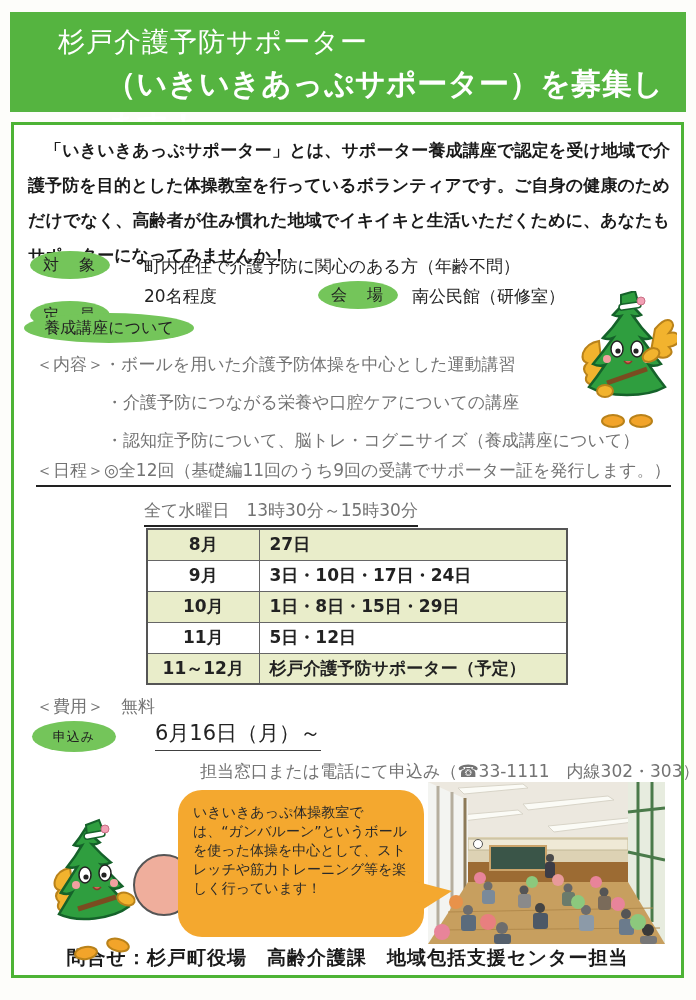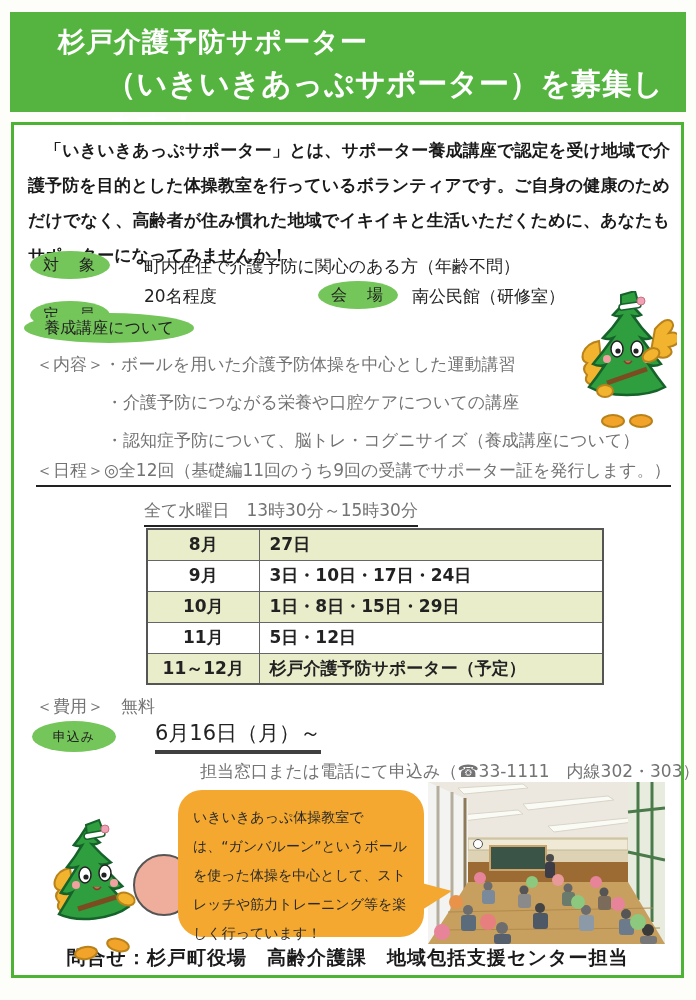--- a/index.html
+++ b/index.html
@@ -2,47 +2,47 @@
 <html><head>
 <meta charset="utf-8">
 <style>
   * { margin:0; padding:0; box-sizing:border-box; }
   html,body { background:#ffffff; }
   body { font-family:"DejaVu Sans","Liberation Sans",sans-serif; color:#222; }
   .page { position:relative; width:696px; height:1000px; background:#fdfdfa; overflow:hidden; }
 
   
   .header-band { position:absolute; left:10px; top:12px; width:676px; height:100px; background:#55b440; }
-  .title1 { position:absolute; left:48px; top:12px; font-size:27px; font-weight:bold; color:#ffffff; letter-spacing:1px;text-align:center; }
+  .title1 { position:absolute; left:48px; top:12px; font-size:27px; font-weight:normal; color:#ffffff; letter-spacing:1px;text-align:center; }
   .title2 { position:absolute; left:96px; top:52px; font-size:30px; font-weight:bold; color:#ffffff; letter-spacing:0.5px; }
 
   
   .content-box { position:absolute; left:11px; top:122px; width:673px; height:856px; border:3px solid #4db335; background:#ffffff; }
 
   .intro { position:absolute; left:14px; top:8px; width:642px; font-size:17px; font-weight:bold; line-height:35px; text-align:justify; text-indent:1em; color:#1a1a1a; }
 
   .oval { display:flex; align-items:center; justify-content:center; background:#74c55a; border-radius:50%; color:#222; }
   .oval-sm { position:absolute; width:80px; height:28px; font-size:16px; letter-spacing:2px; }
   .oval-wide { position:absolute; width:170px; height:30px; font-size:16px; border-radius:50%; }
   .field-val { position:absolute; font-size:17px; color:#222; white-space:nowrap; }
 
   .content-line { position:absolute; font-size:17px; color:#737373; white-space:nowrap; }
 
   .u-black { border-bottom:2px solid #222; padding-bottom:3px; }
 
   .schedule-table { position:absolute; left:132px; top:403px; border-collapse:collapse; font-size:17px;font-weight:bold; }
   .schedule-table td { border:1.5px solid #666; height:31px; vertical-align:middle; }
   .schedule-table td.m { width:112px; text-align:center; }
-  .schedule-table td.d { width:344px; padding-left:10px; }
+  .schedule-table td.d { width:308px; padding-left:10px; }
   .schedule-table tr.tint td { background:#e9edca; }
   .schedule-table { border:2px solid #555; }
 
-  .apply-date { position:absolute; font-size:21px; color:#222; border-bottom:4px solid #404040; padding-bottom:3px; white-space:nowrap; }
-
-  .bubble { position:absolute; left:164px; top:665px; width:246px; height:147px; background:#f4a82f; border-radius:24px; padding:13px 15px; font-size:14px; line-height:29px; color:#2a2a2a; z-index:3; }
+  .apply-date { position:absolute; font-size:21px; color:#222; border-bottom:1px solid #404040; padding-bottom:3px; white-space:nowrap; }
+
+  .bubble { position:absolute; left:164px; top:665px; width:246px; height:147px; background:#f4a82f; border-radius:24px; padding:13px 15px; font-size:14px; line-height:19px; color:#2a2a2a; z-index:3; }
   .bubble-tail { position:absolute; right:-28px; bottom:22px; width:0; height:0; border-top:10px solid transparent; border-bottom:24px solid transparent; border-left:38px solid #f4a82f; }
 
   .photo-wrap { position:absolute; left:414px; top:657px; width:237px; height:162px; z-index:1; }
   .mascot-tr { position:absolute; left:563px; top:166px; width:100px; height:145px; }
   .mascot-bl { position:absolute; left:38px; top:688px; width:145px; height:155px; z-index:2; }
 
   .footer-line { position:absolute; left:0; top:820px; width:100%; text-align:center; font-size:19px; font-weight:bold; color:#1a1a1a; letter-spacing:1px; }
 </style>
 </head>
 <body>

